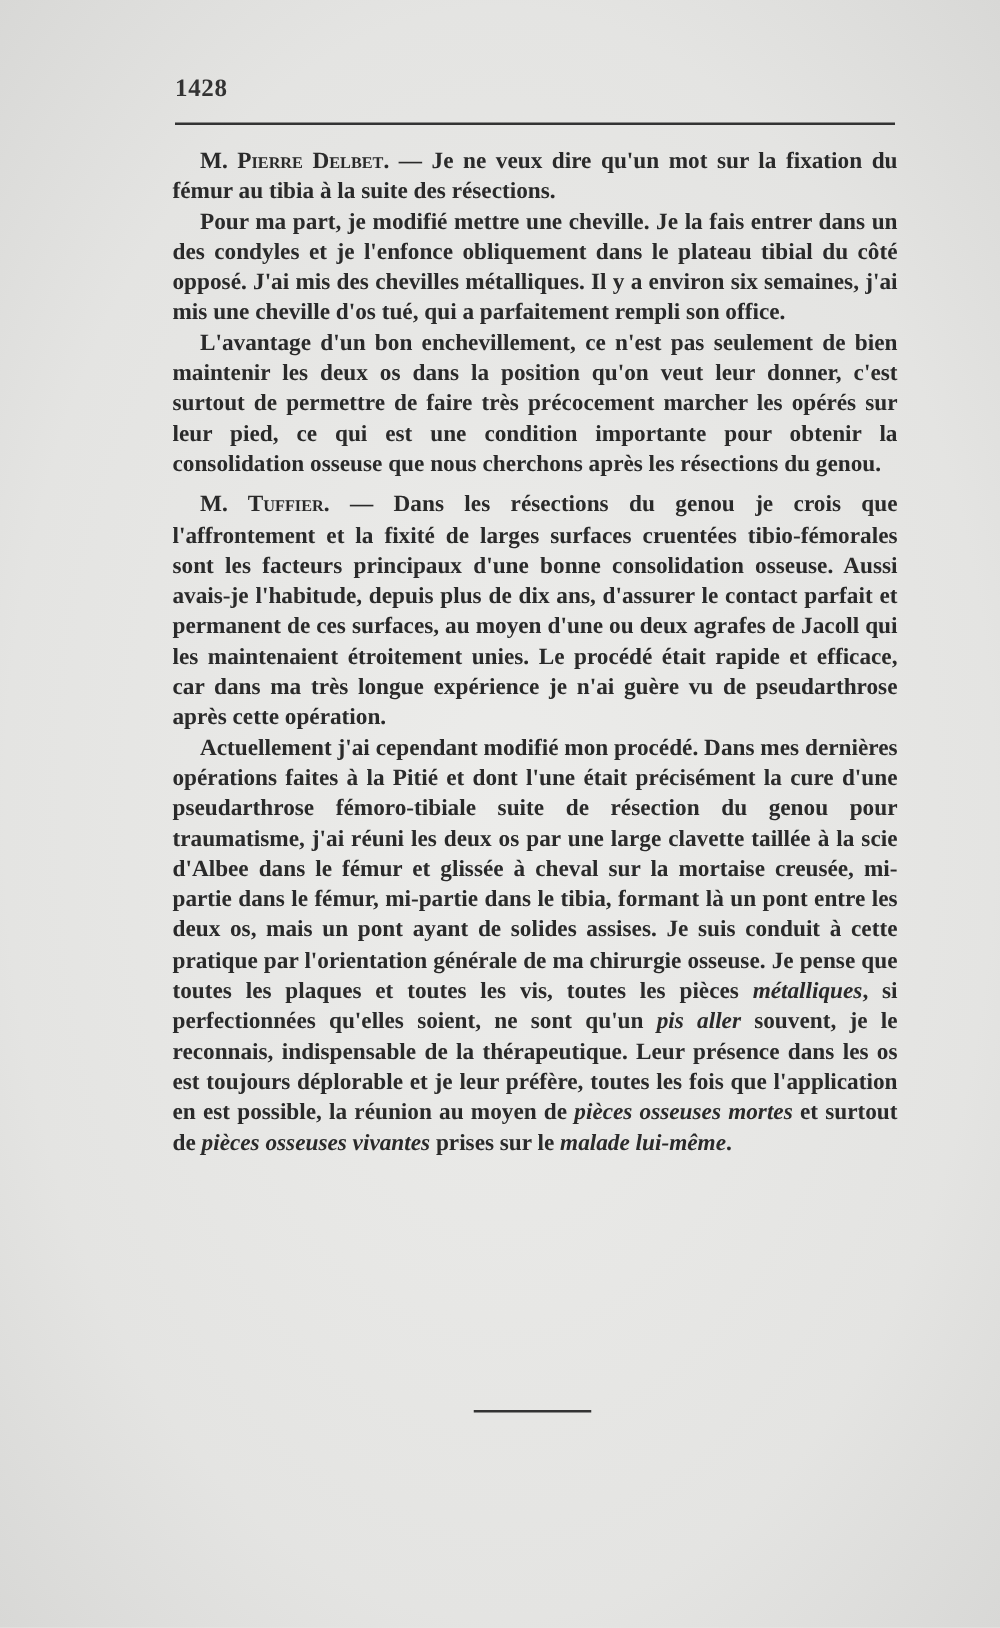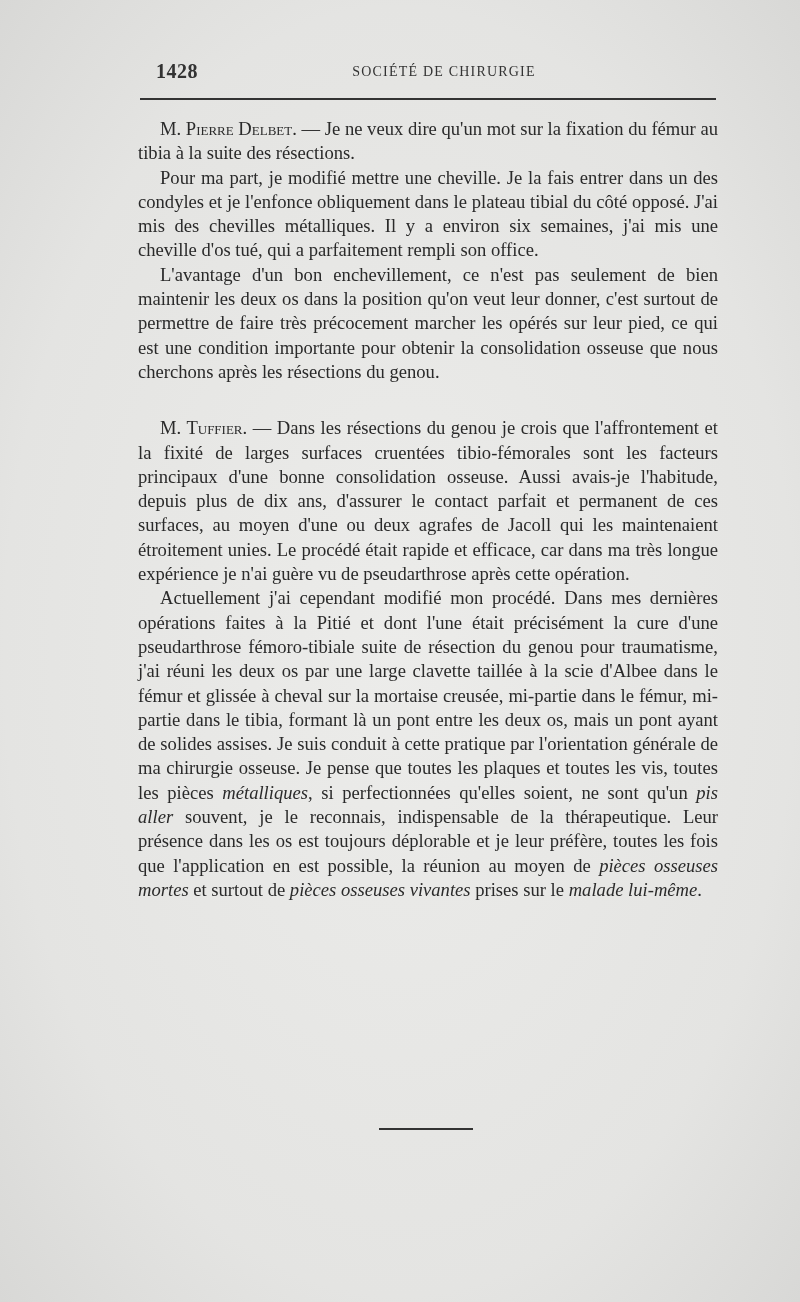--- a/index.html
+++ b/index.html
@@ -5,52 +5,51 @@
   html, body { margin: 0; padding: 0; }
   body {
     width: 800px; height: 1302px; overflow: hidden;
     background: #e6e6e4;
     background-image: radial-gradient(ellipse at 50% 50%, #ececea 0%, #e4e4e2 70%, #d8d8d6 100%);
     position: relative;
     font-family: "Liberation Serif", "DejaVu Serif", serif;
     color: #2a2a2a;
   }
   .header {
-    position: absolute; left: 156px; top: 60px; width: 576px; height: 24px;
+    position: absolute; left: 140px; top: 60px; width: 576px; height: 24px;
   }
   .page-number {
     position: absolute; left: 0; top: 0;
     font-size: 20px; font-weight: bold; color: #333;
     letter-spacing: 0.5px;
   }
   .running-title {
     position: absolute; left: 0; right: 0; top: 4px; text-align: center;
     font-size: 14px; letter-spacing: 1.2px; color: #333;
   }
   .header-rule {
     position: absolute; left: 140px; top: 98px; width: 576px; height: 2px;
     background: #333;
   }
   .body-text {
     position: absolute; left: 138px; top: 117px; width: 580px;
-    font-size: 18.6px; line-height: 24.3px; text-align: justify;
+    font-size: 18.6px; line-height: 24.3px; text-align: justify; font-weight: bold;
   }
   .body-text p { margin: 0; text-indent: 22px; }
-  .body-text p.gap { margin-top: 32px; }
+  .body-text p.gap { margin-top: 8px; }
   .sc { font-variant: small-caps; }
   .end-rule {
     position: absolute; left: 379px; top: 1128px; width: 94px; height: 2px; background: #333;
   }
 </style>
 </head>
 <body>
 
 <div class="header">
   <span class="page-number">1428</span>
-  <div class="running-title">SOCIÉTÉ DE CHIRURGIE</div>
 </div>
 <div class="header-rule"></div>
 
 <div class="body-text">
   <p><span class="sc">M. Pierre Delbet.</span><span> — Je ne veux dire qu'un mot sur la fixation du fémur au tibia à la suite des résections.</span></p>
   <p>Pour ma part, je modifié mettre une cheville. Je la fais entrer dans un des condyles et je l'enfonce obliquement dans le plateau tibial du côté opposé. J'ai mis des chevilles métalliques. Il y a environ six semaines, j'ai mis une cheville d'os tué, qui a parfaitement rempli son office.</p>
   <p>L'avantage d'un bon enchevillement, ce n'est pas seulement de bien maintenir les deux os dans la position qu'on veut leur donner, c'est surtout de permettre de faire très précocement marcher les opérés sur leur pied, ce qui est une condition importante pour obtenir la consolidation osseuse que nous cherchons après les résections du genou.</p>
 
   <p class="gap"><span class="sc">M. Tuffier.</span><span> — Dans les résections du genou je crois que l'affrontement et la fixité de larges surfaces cruentées tibio-fémorales sont les facteurs principaux d'une bonne consolidation osseuse. Aussi avais-je l'habitude, depuis plus de dix ans, d'assurer le contact parfait et permanent de ces surfaces, au moyen d'une ou deux agrafes de Jacoll qui les maintenaient étroitement unies. Le procédé était rapide et efficace, car dans ma très longue expérience je n'ai guère vu de pseudarthrose après cette opération.</span></p>
   <p><span>Actuellement j'ai cependant modifié mon procédé. Dans mes dernières opérations faites à la Pitié et dont l'une était précisément la cure d'une pseudarthrose fémoro-tibiale suite de résection du genou pour traumatisme, j'ai réuni les deux os par une large clavette taillée à la scie d'Albee dans le fémur et glissée à cheval sur la mortaise creusée, mi-partie dans le fémur, mi-partie dans le tibia, formant là un pont entre les deux os, mais un pont ayant de solides assises. Je suis conduit à cette pratique par l'orientation générale de ma chirurgie osseuse. Je pense que toutes les plaques et toutes les vis, toutes les pièces </span><i>métalliques</i><span>, si perfectionnées qu'elles soient, ne sont qu'un </span><i>pis aller</i><span> souvent, je le reconnais, indispensable de la thérapeutique. Leur présence dans les os est toujours déplorable et je leur préfère, toutes les fois que l'application en est possible, la réunion au moyen de </span><i>pièces osseuses mortes</i><span> et surtout de </span><i>pièces osseuses vivantes</i><span> prises sur le </span><i>malade lui-même</i><span>.</span></p>

